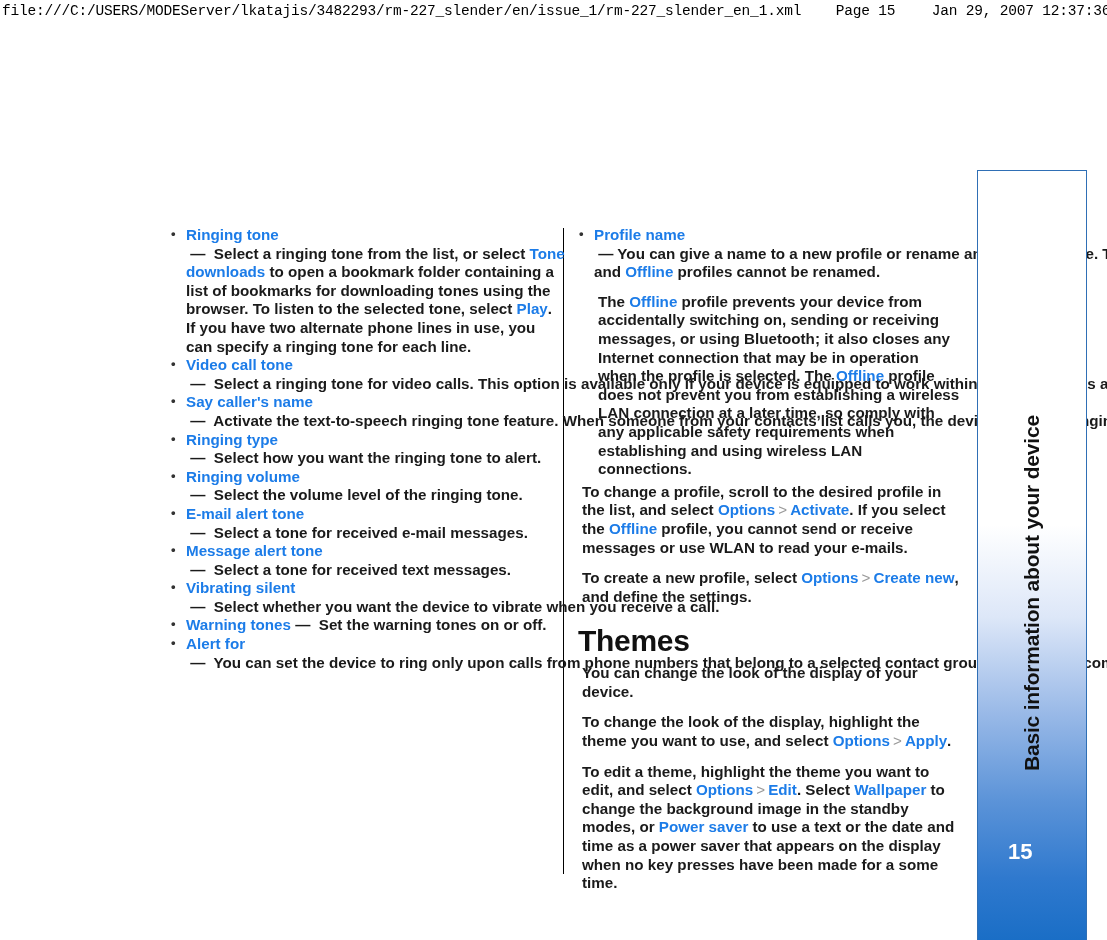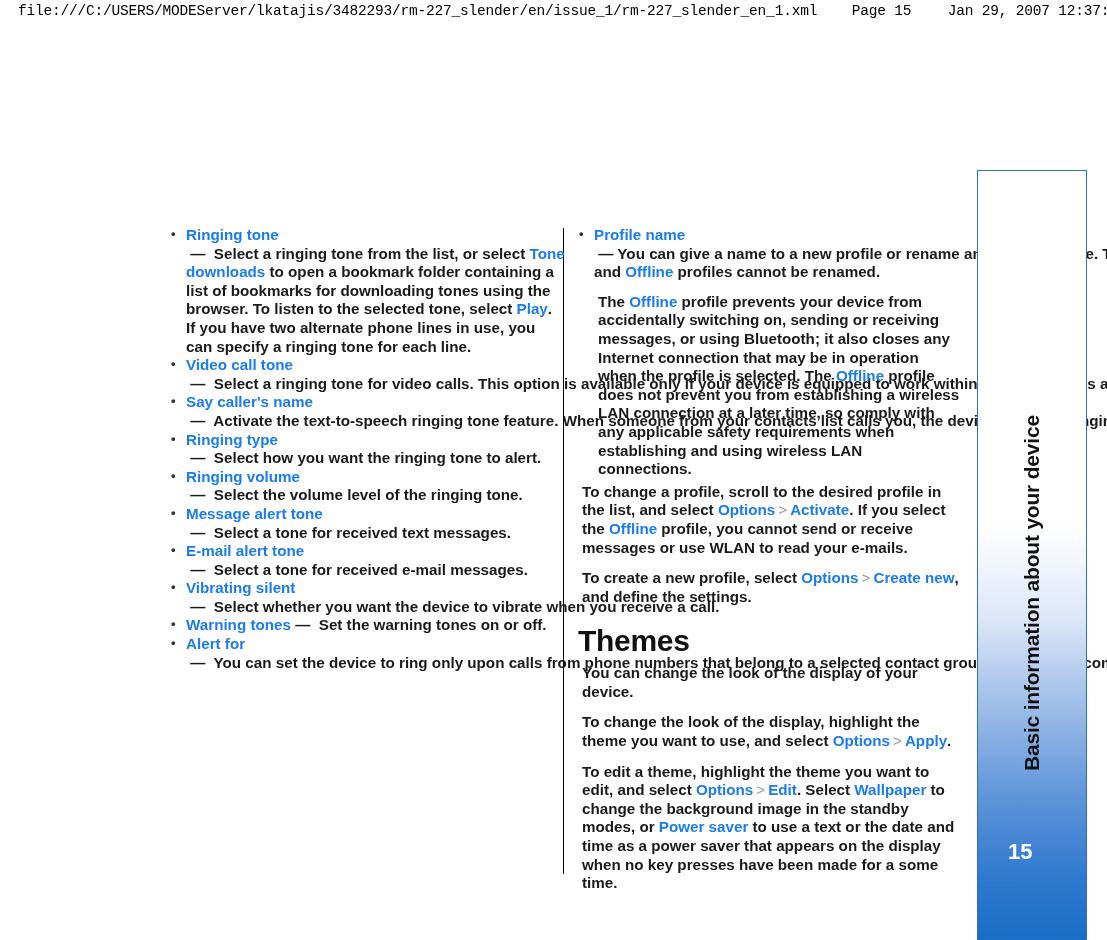--- a/index.html
+++ b/index.html
@@ -22,21 +22,21 @@
     left: 0px;
     width: 1107px;
     height: 22px;
     font-family: "Liberation Mono", "DejaVu Sans Mono", monospace;
     font-size: 14.5px;
     line-height: 22px;
     color: #000000;
     white-space: nowrap;
     letter-spacing: -0.2px;
   }
-  #print-header .hdr-url { margin-left: 18px; }
+  #print-header .hdr-url { margin-left: 2px; }
   #print-header .hdr-page { margin-left: 26px; }
   #print-header .hdr-date { margin-left: 28px; }
 
   
   #page-body {
     position: absolute;
     left: 0;
     top: 0;
     width: 1107px;
     height: 940px;
@@ -188,25 +188,25 @@
 
       <li>
         <span class="lnk">Ringing type</span><span class="dash"> —  Select how you want the ringing tone to alert.</span>
       </li>
 
       <li>
         <span class="lnk">Ringing volume</span><span class="dash"> —  Select the volume level of the ringing tone.</span>
       </li>
 
       <li>
+        <span class="lnk">E-mail alert tone</span><span class="dash"> —  Select a tone for received e-mail messages.</span>
+      </li>
+
+      <li>
         <span class="lnk">Message alert tone</span><span class="dash"> —  Select a tone for received text messages.</span>
-      </li>
-
-      <li>
-        <span class="lnk">E-mail alert tone</span><span class="dash"> —  Select a tone for received e-mail messages.</span>
       </li>
 
       <li>
         <span class="lnk">Vibrating silent</span><span class="dash"> —  Select whether you want the device to vibrate when you receive a call.</span>
       </li>
 
 
       <li>
         <span class="lnk">Warning tones</span><span class="dash"> —  Set the warning tones on or off.</span>
       </li>

